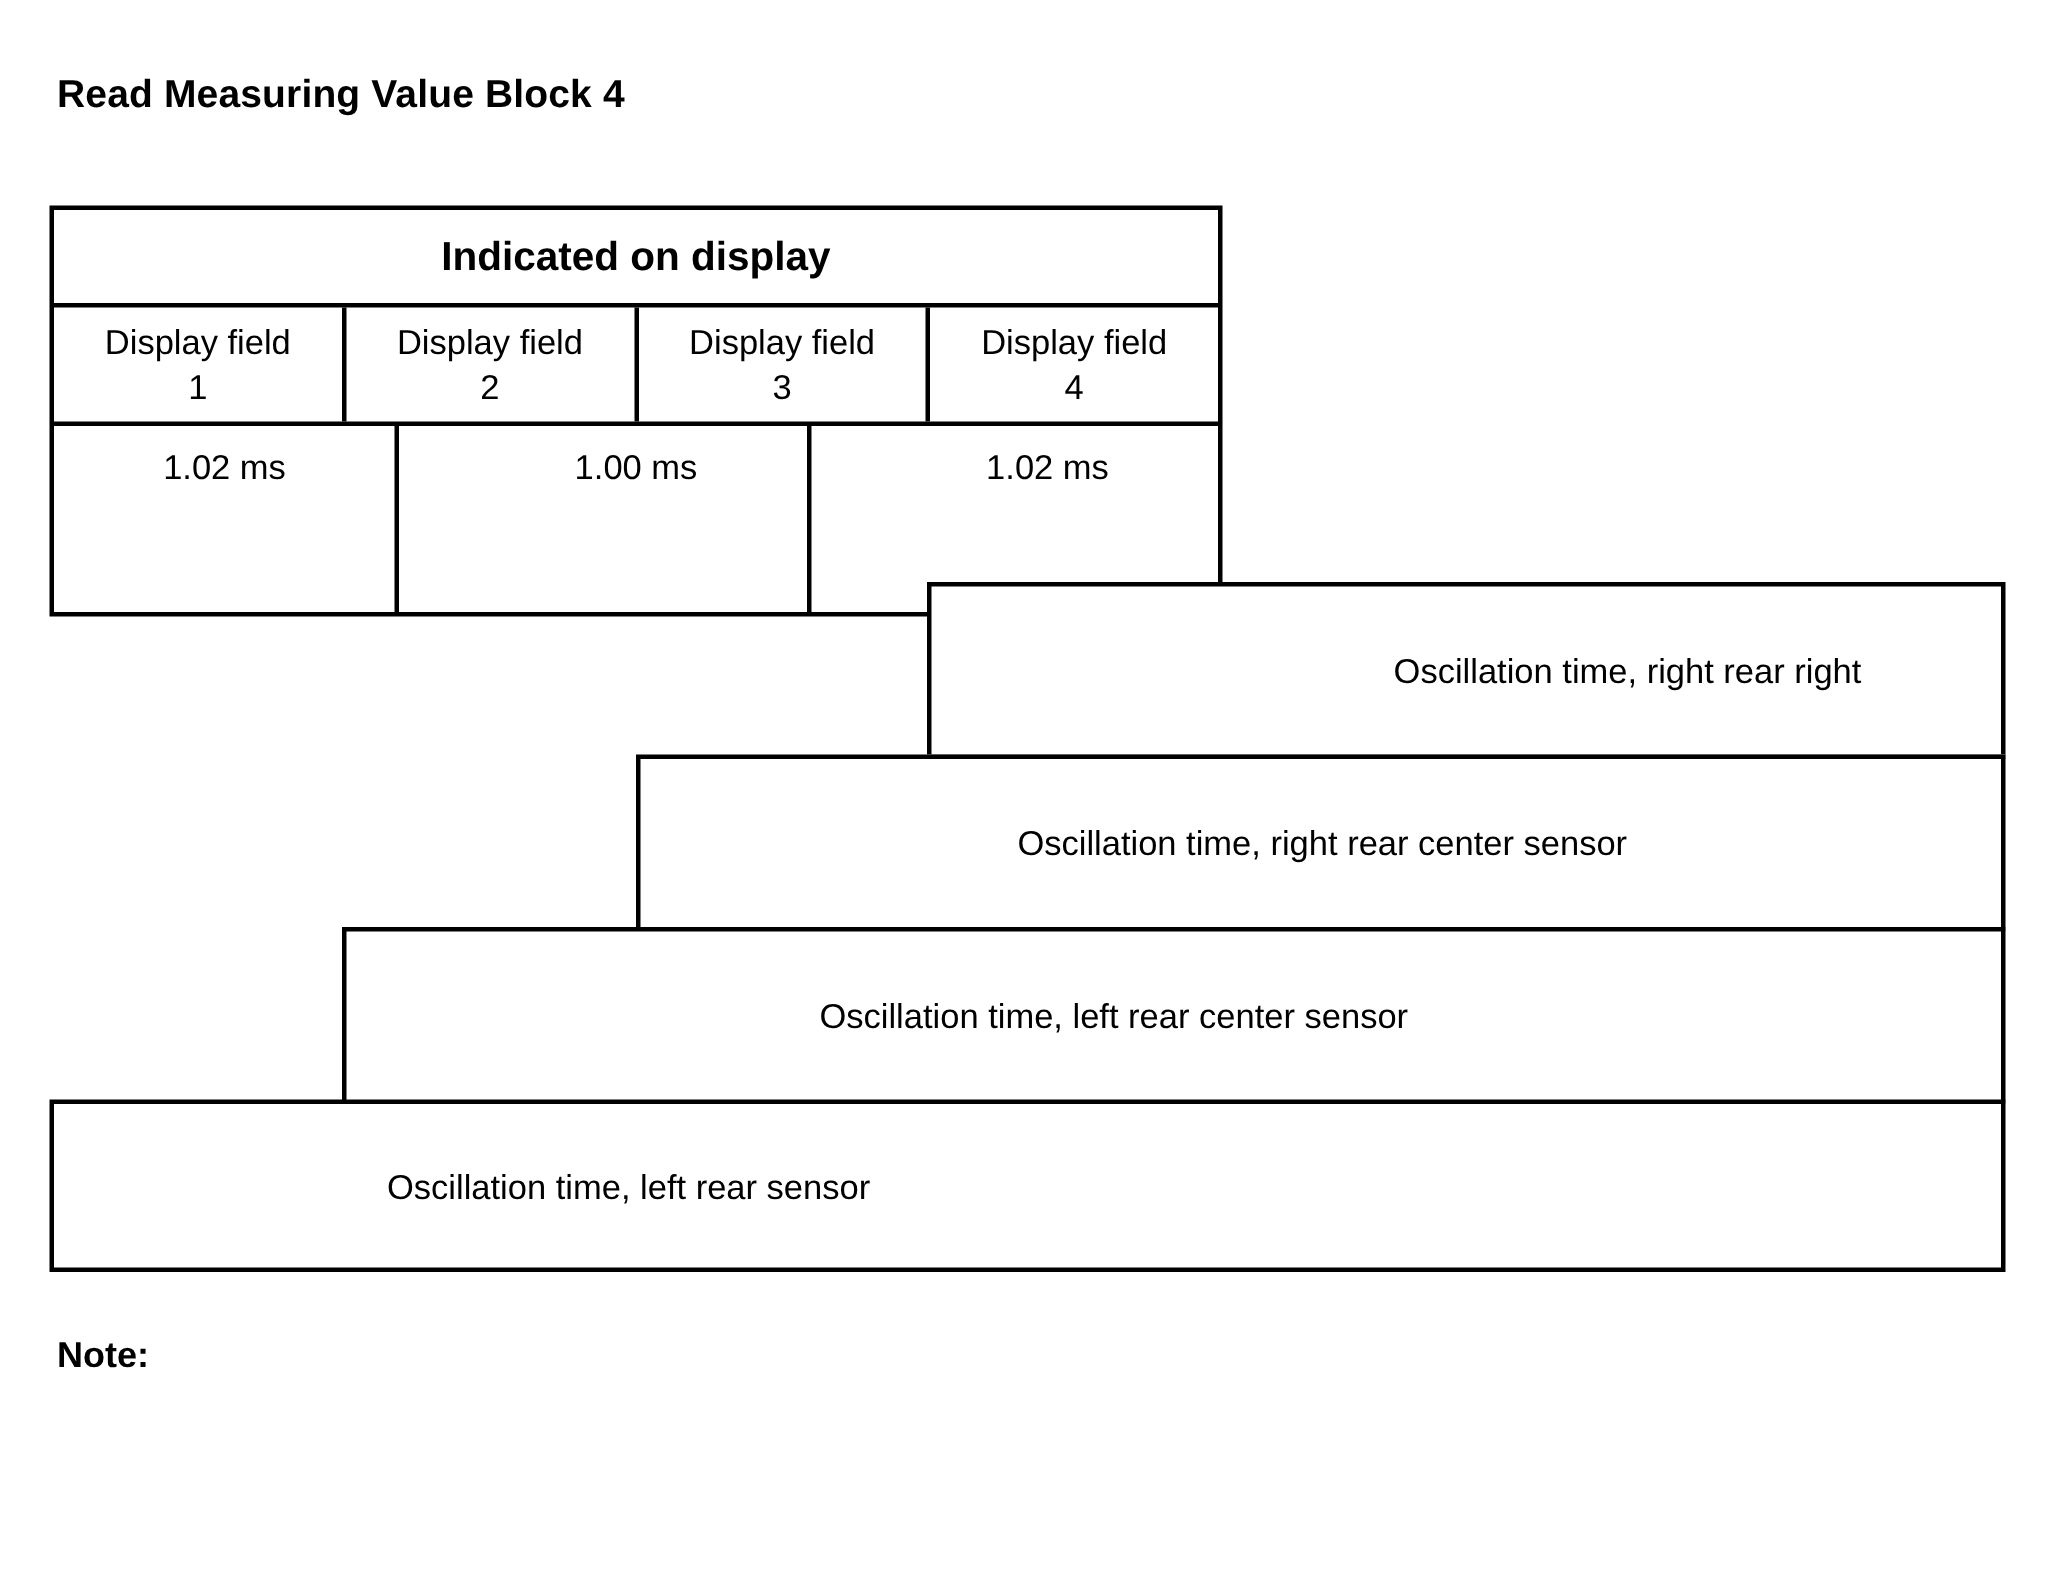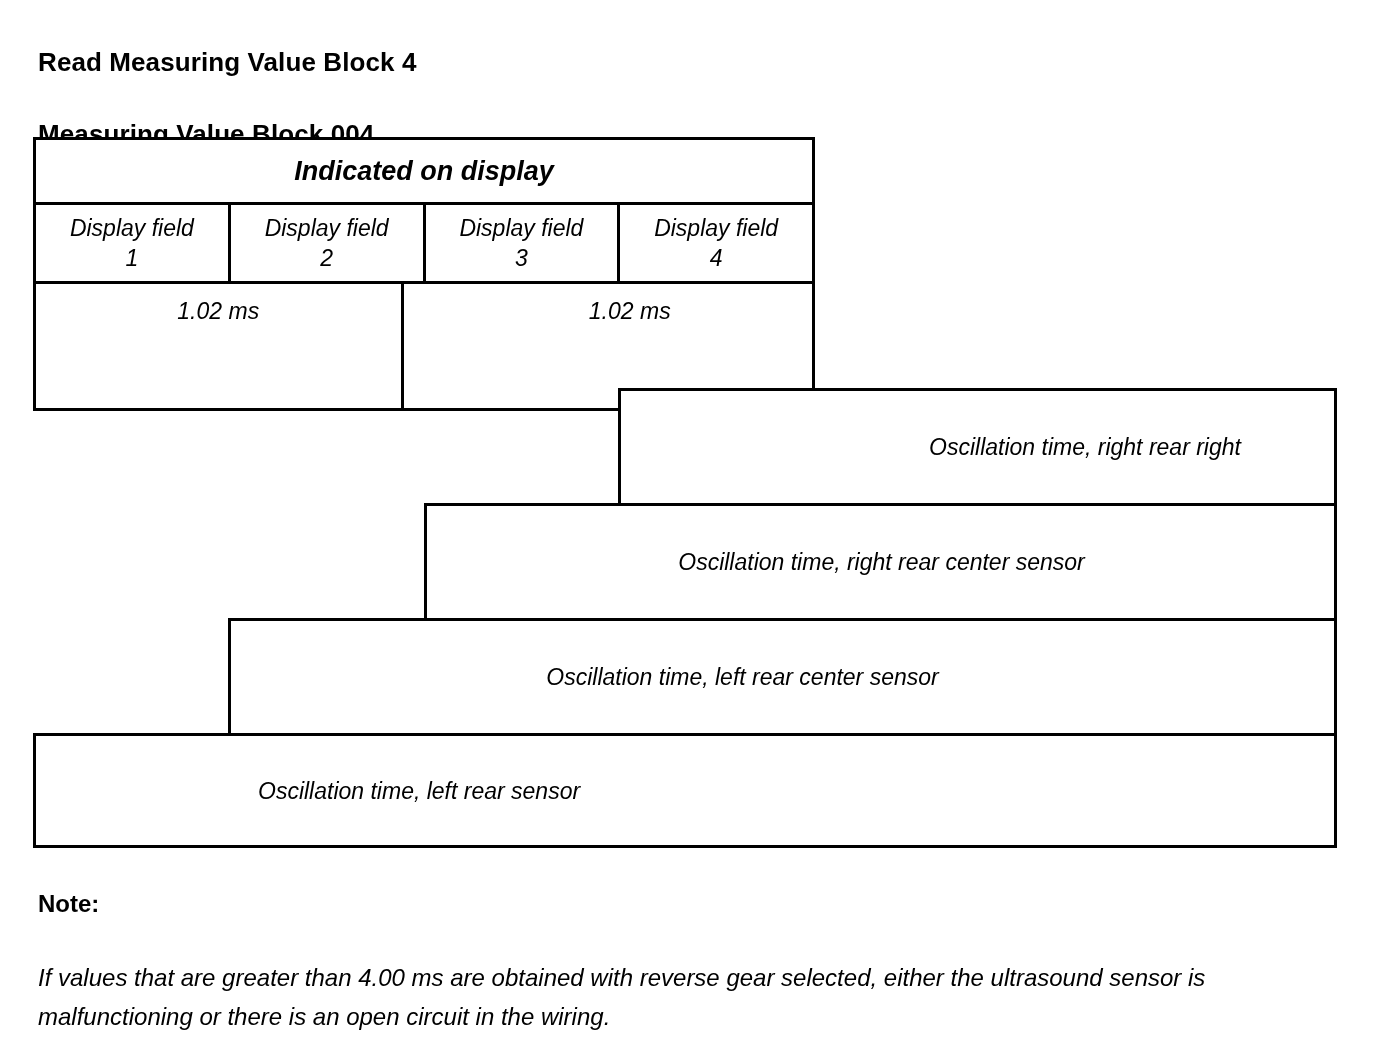--- a/index.html
+++ b/index.html
@@ -33,21 +33,20 @@
     margin-top: 32px;
   }
 
   
   #diagram {
     position: absolute;
     left: 0;
     top: 0;
     width: 1148px;
     height: 1060px;
-    font-style: italic;
   }
 
   
   .box {
     position: absolute;
     box-sizing: border-box;
     border: 3px solid #000000;
     background: #ffffff;
   }
 
@@ -201,21 +200,20 @@
     font-style: italic;
     line-height: 39px;
     width: 1230px;
   }
 </style>
 </head>
 <body>
 
 <div id="heading">
   <div class="hline">Read Measuring Value Block 4</div>
-  <div class="hline">Measuring Value Block 004</div>
 </div>
 
 <div id="diagram">
 
   <div class="box" id="table-frame">
 
     <div id="title-row">
       <span class="title-text">Indicated on display</span>
     </div>
     <div id="title-rule"></div>
@@ -235,20 +233,21 @@
       </div>
       <div class="hcell">
         <span>Display field</span>
         <span>4</span>
       </div>
     </div>
     <div id="head-rule"></div>
 
     <div id="value-row">
       <div class="vcell">1.02 ms</div>
+      <div class="vcell">1.00 ms</div>
       <div class="vcell">1.02 ms</div>
     </div>
 
   </div>
 
   <div class="box desc-box" id="desc-1">
     <span class="desc-text">Oscillation time, right rear right</span>
   </div>
 
   <div class="box desc-box" id="desc-2">
@@ -260,14 +259,13 @@
   </div>
 
   <div class="box desc-box" id="desc-3">
     <span class="desc-text">Oscillation time, left rear center sensor</span>
   </div>
 
 </div>
 
 <div id="note">
   <div id="note-label">Note:</div>
-  <div id="note-body">If values that are greater than 4.00 ms are obtained with reverse gear selected, either the ultrasound sensor is malfunctioning or there is an open circuit in the wiring.</div>
 </div>
 
 </body></html>

